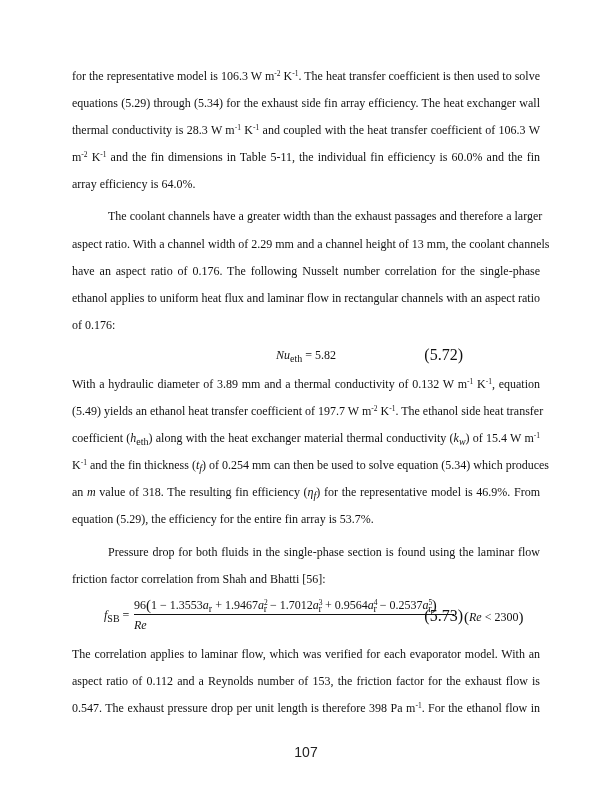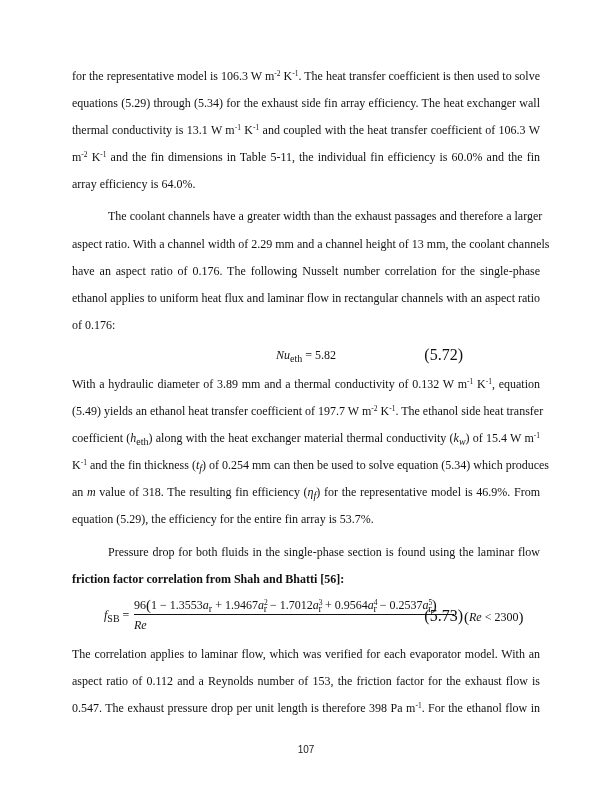--- a/index.html
+++ b/index.html
@@ -28,32 +28,32 @@
     .frac-lhs { position: absolute; left: 0; top: 12px; font-size: 12px; white-space: nowrap; }
     .frac { position: absolute; left: 30px; top: 0; width: 320px; }
     .frac-num { font-size: 12px; height: 17px; line-height: 17px; white-space: nowrap; }
     .frac-bar { height: 0; border-top: 0.9px solid #111; margin: 1px 0 2px 0; }
     .frac-den { font-size: 12px; height: 16px; line-height: 16px; }
     .frac-cond { position: absolute; left: 360px; top: 12px; font-size: 12px; white-space: nowrap; }
     .big-paren { font-size: 15px; position: relative; top: 1px; }
 
     .page-number {
       position: absolute; left: 0; width: 612px; top: 744px; text-align: center;
-      font-family: "Liberation Sans", "DejaVu Sans", sans-serif; font-size: 10px; color: #222;
+      font-family: "Liberation Sans", "DejaVu Sans", sans-serif; font-size: 14px; color: #222;
     }
   </style>
 </head>
 <body>
 
 <div class="page">
 
   <div>
     <div class="line" style="top:68px;"><span>for the representative model is 106.3 W m</span><sup>-2</sup><span> K</span><sup>-1</sup><span>. The heat transfer coefficient is then used to solve</span></div>
     <div class="line" style="top:95px;">equations (5.29) through (5.34) for the exhaust side fin array efficiency. The heat exchanger wall</div>
-    <div class="line" style="top:122px;"><span>thermal conductivity is 13.1 W m</span><sup>-1</sup><span> K</span><sup>-1</sup><span> and coupled with the heat transfer coefficient of 106.3 W</span></div>
+    <div class="line" style="top:122px;"><span>thermal conductivity is 28.3 W m</span><sup>-1</sup><span> K</span><sup>-1</sup><span> and coupled with the heat transfer coefficient of 106.3 W</span></div>
     <div class="line" style="top:149px;"><span>m</span><sup>-2</sup><span> K</span><sup>-1</sup><span> and the fin dimensions in Table 5-11, the individual fin efficiency is 60.0% and the fin</span></div>
     <div class="line last" style="top:176px;">array efficiency is 64.0%.</div>
   </div>
 
   <div>
     <div class="line indent" style="top:208px;">The coolant channels have a greater width than the exhaust passages and therefore a larger</div>
     <div class="line" style="top:236px;">aspect ratio. With a channel width of 2.29 mm and a channel height of 13 mm, the coolant channels</div>
     <div class="line" style="top:263px;">have an aspect ratio of 0.176. The following Nusselt number correlation for the single-phase</div>
     <div class="line" style="top:290px;">ethanol applies to uniform heat flux and laminar flow in rectangular channels with an aspect ratio</div>
     <div class="line last" style="top:317px;">of 0.176:</div>
@@ -68,21 +68,21 @@
     <div class="line" style="top:376px;"><span>With a hydraulic diameter of 3.89 mm and a thermal conductivity of 0.132 W m</span><sup>-1</sup><span> K</span><sup>-1</sup><span>, equation</span></div>
     <div class="line" style="top:403px;"><span>(5.49) yields an ethanol heat transfer coefficient of 197.7 W m</span><sup>-2</sup><span> K</span><sup>-1</sup><span>. The ethanol side heat transfer</span></div>
     <div class="line" style="top:430px;"><span>coefficient (</span><i>h</i><sub>eth</sub><span>) along with the heat exchanger material thermal conductivity (</span><i>k</i><sub class="it">w</sub><span>) of 15.4 W m</span><sup>-1</sup></div>
     <div class="line" style="top:457px;"><span>K</span><sup>-1</sup><span> and the fin thickness (</span><i>t</i><sub class="it">f</sub><span>) of 0.254 mm can then be used to solve equation (5.34) which produces</span></div>
     <div class="line" style="top:484px;"><span>an </span><i>m</i><span> value of 318. The resulting fin efficiency (</span><i>η</i><sub class="it">f</sub><span>) for the representative model is 46.9%. From</span></div>
     <div class="line last" style="top:511px;">equation (5.29), the efficiency for the entire fin array is 53.7%.</div>
   </div>
 
   <div>
     <div class="line indent" style="top:544px;">Pressure drop for both fluids in the single-phase section is found using the laminar flow</div>
-    <div class="line last" style="top:571px;font-weight:bold;">friction factor correlation from Shah and Bhatti [56]:</div>
+    <div class="line last" style="top:571px;">friction factor correlation from Shah and Bhatti [56]:</div>
   </div>
 
   <div class="frac-eq">
     <div class="frac-lhs"><i>f</i><sub>SB</sub><span> = </span></div>
     <div class="frac">
       <div class="frac-num"><span>96</span><span class="big-paren">(</span><span>1 − 1.3553</span><i>a</i><sub>r</sub><span> + 1.9467</span><i>a</i><sup>2</sup><sub style="margin-left:-4px;">r</sub><span> − 1.7012</span><i>a</i><sup>3</sup><sub style="margin-left:-4px;">r</sub><span> + 0.9564</span><i>a</i><sup>4</sup><sub style="margin-left:-4px;">r</sub><span> − 0.2537</span><i>a</i><sup>5</sup><sub style="margin-left:-4px;">r</sub><span class="big-paren">)</span></div>
       <div class="frac-bar"></div>
       <div class="frac-den it">Re</div>
     </div>
     <div class="frac-cond"><span class="big-paren">(</span><i>Re</i><span> &lt; 2300</span><span class="big-paren">)</span></div>

